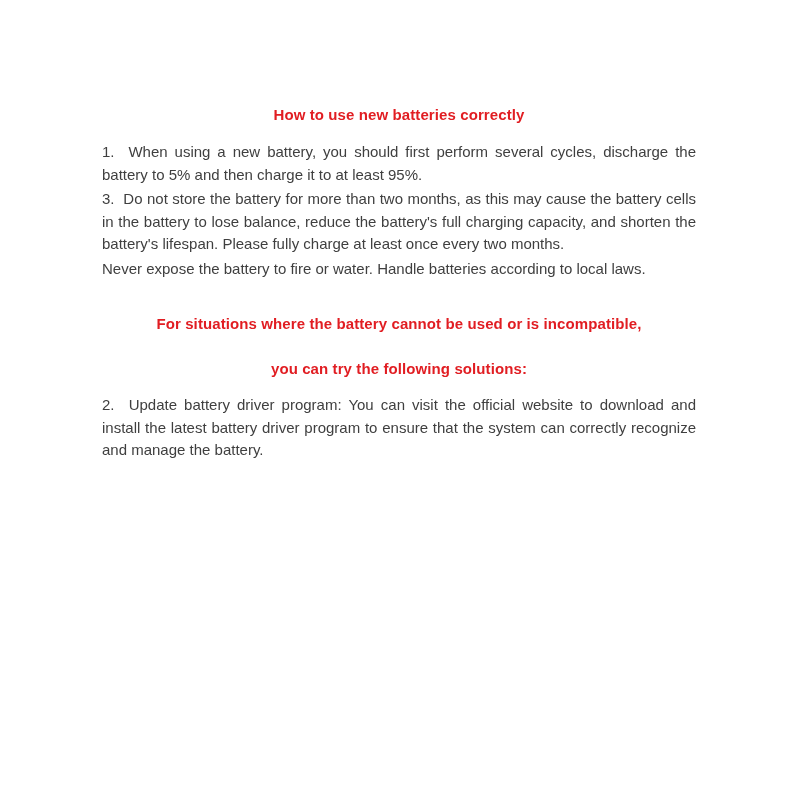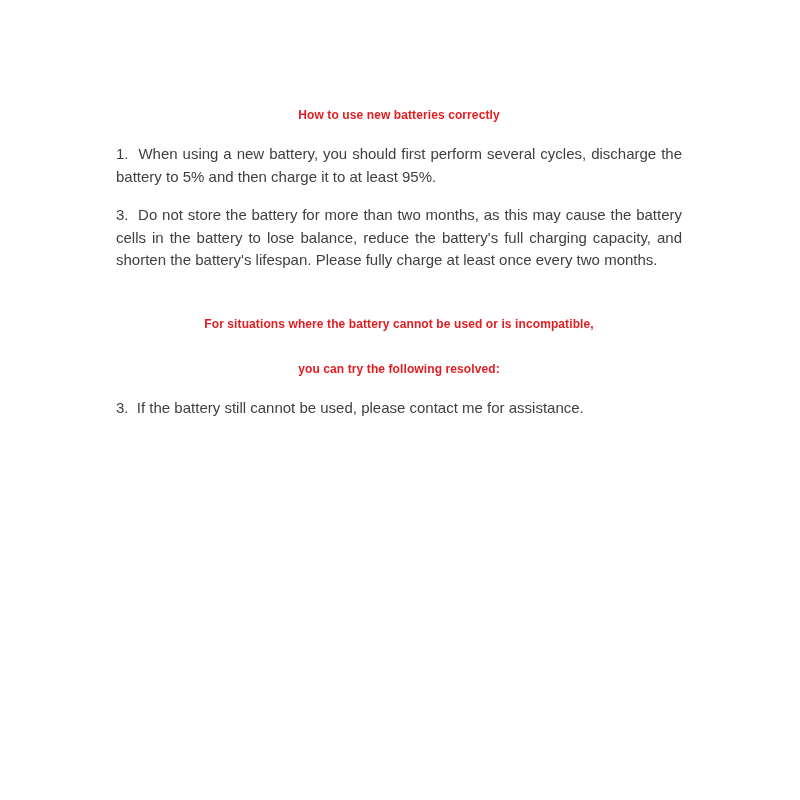--- a/index.html
+++ b/index.html
@@ -20,50 +20,51 @@
     padding-top: 103px;
     color: #3f3f3f;
     font-size: 15px;
     line-height: 22.5px;
     text-align: justify;
   }
   .red-heading {
     margin: 0;
     padding: 0;
     color: #e11d22;
-    font-size: 12px;
+    font-size: 15px;
     font-weight: bold;
     line-height: 24px;
     text-align: center;
     letter-spacing: 0.1px;
   }
   .red-heading.h-top {
     margin-bottom: 14px;
   }
   .red-heading.h-mid1 {
-    margin-top: 40px;
+    margin-top: 32px;
   }
   .red-heading.h-mid2 {
     margin-top: 21px;
     margin-bottom: 13px;
   }
   .para {
-    margin: 16px;
+    margin: 2px;
     padding: 0;
   }
 </style>
 </head>
 <body>
 
 <div class="doc">
 
   <h1 class="red-heading h-top">How to use new batteries correctly</h1>
 
   <p class="para">1.&nbsp; When using a new battery, you should first perform several cycles, discharge the battery to 5% and then charge it to at least 95%.</p>
   <p class="para">3.&nbsp; Do not store the battery for more than two months, as this may cause the battery cells in the battery to lose balance, reduce the battery's full charging capacity, and shorten the battery's lifespan. Please fully charge at least once every two months.</p>
+  <p class="para">Never expose the battery to fire or water. Handle batteries according to local laws.</p>
 
   <h2 class="red-heading h-mid1">For situations where the battery cannot be used or is incompatible,</h2>
 
-  <h2 class="red-heading h-mid2">you can try the following resolved:</h2>
+  <h2 class="red-heading h-mid2">you can try the following solutions:</h2>
 
-  <p class="para">3.&nbsp; If the battery still cannot be used, please contact me for assistance.</p>
+  <p class="para">2.&nbsp; Update battery driver program: You can visit the official website to download and install the latest battery driver program to ensure that the system can correctly recognize and manage the battery.</p>
 
 </div>
 
 </body></html>

